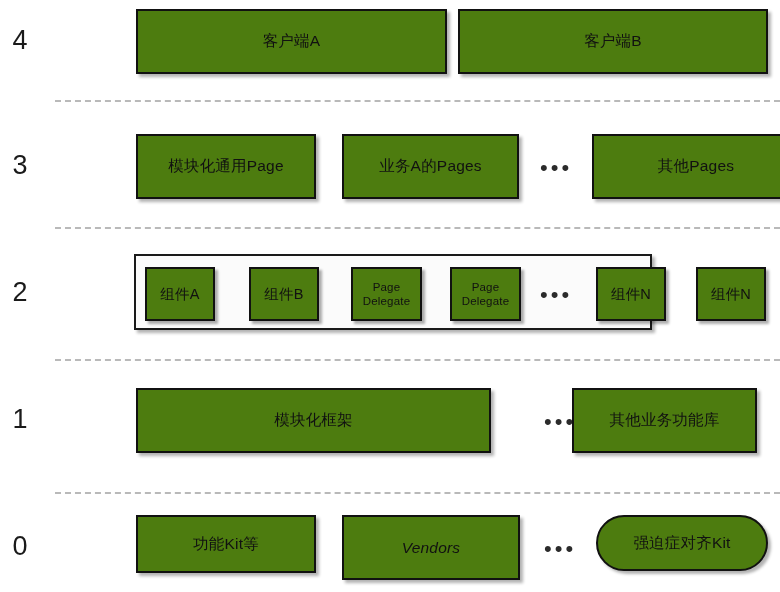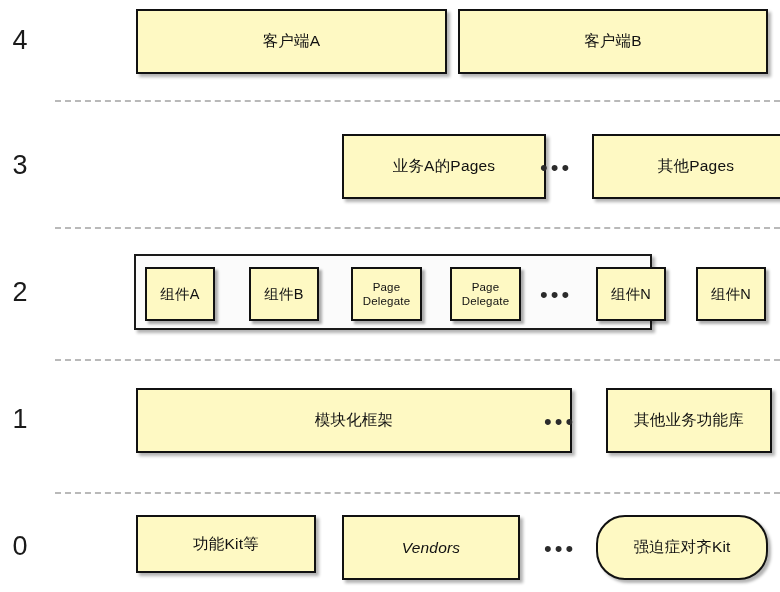--- a/index.html
+++ b/index.html
@@ -37,21 +37,21 @@
     left: 55px;
     right: 0px;
     height: 0;
     border-top: 2px dashed #b9b9b9;
   }
 
   
   .box {
     position: absolute;
     box-sizing: border-box;
-    background: #fef9c3;
+    background: #4d7c0f;
     border: 2.4px solid #111111;
     box-shadow: 3px 3px 3px rgba(0,0,0,0.30);
     display: flex;
     align-items: center;
     justify-content: center;
     text-align: center;
     font-size: 15.5px;
     color: #111111;
     letter-spacing: 0.2px;
   }
@@ -98,22 +98,25 @@
   </div>
 
   <div class="box" style="left:458px; top:9px; width:310px; height:65px;">
     <span>客户端B</span>
   </div>
 
   <div class="separator" style="top:100px;"></div>
 
   <div class="level-label" style="left:0px; top:152px;">3</div>
 
+  <div class="box" style="left:136px; top:134px; width:180px; height:65px;">
+    <span>模块化通用Page</span>
+  </div>
 
-  <div class="box" style="left:342px; top:134px; width:204px; height:65px;">
+  <div class="box" style="left:342px; top:134px; width:177px; height:65px;">
     <span>业务A的Pages</span>
   </div>
 
   <div class="ellipsis" style="left:540px; top:157px;">•••</div>
 
   <div class="box" style="left:592px; top:134px; width:208px; height:65px;">
     <span>其他Pages</span>
   </div>
 
   <div class="separator" style="top:227px;"></div>
@@ -148,41 +151,41 @@
 
     <div class="box small" style="left:560px; top:11px; width:70px; height:54px;">
       <span>组件N</span>
     </div>
   </div>
 
   <div class="separator" style="top:359px;"></div>
 
   <div class="level-label" style="left:0px; top:406px;">1</div>
 
-  <div class="box" style="left:136px; top:388px; width:436px; height:65px;">
+  <div class="box" style="left:136px; top:388px; width:355px; height:65px;">
     <span>模块化框架</span>
   </div>
 
   <div class="ellipsis" style="left:544px; top:411px;">•••</div>
 
-  <div class="box" style="left:606px; top:388px; width:166px; height:65px;">
+  <div class="box" style="left:572px; top:388px; width:185px; height:65px;">
     <span>其他业务功能库</span>
   </div>
 
   <div class="separator" style="top:492px;"></div>
 
   <div class="level-label" style="left:0px; top:533px;">0</div>
 
   <div class="box" style="left:136px; top:515px; width:180px; height:58px;">
     <span>功能Kit等</span>
   </div>
 
   <div class="box" style="left:342px; top:515px; width:178px; height:65px;font-style:italic;">
     <span>Vendors</span>
   </div>
 
   <div class="ellipsis" style="left:544px; top:538px;">•••</div>
 
-  <div class="box" style="left:596px; top:515px; width:172px; height:65px;border-radius:29px;">
+  <div class="box" style="left:596px; top:515px; width:172px; height:56px;border-radius:29px;">
     <span>强迫症对齐Kit</span>
   </div>
 
 </div>
 
 </body></html>

